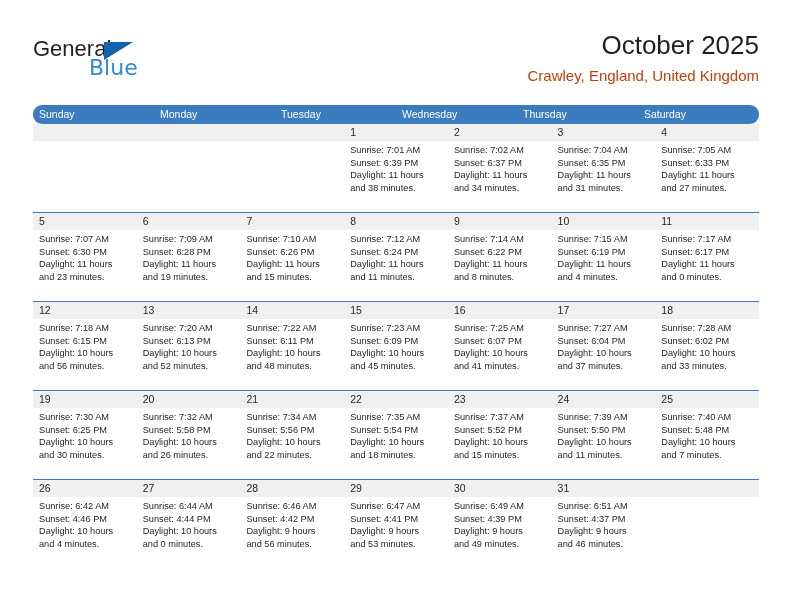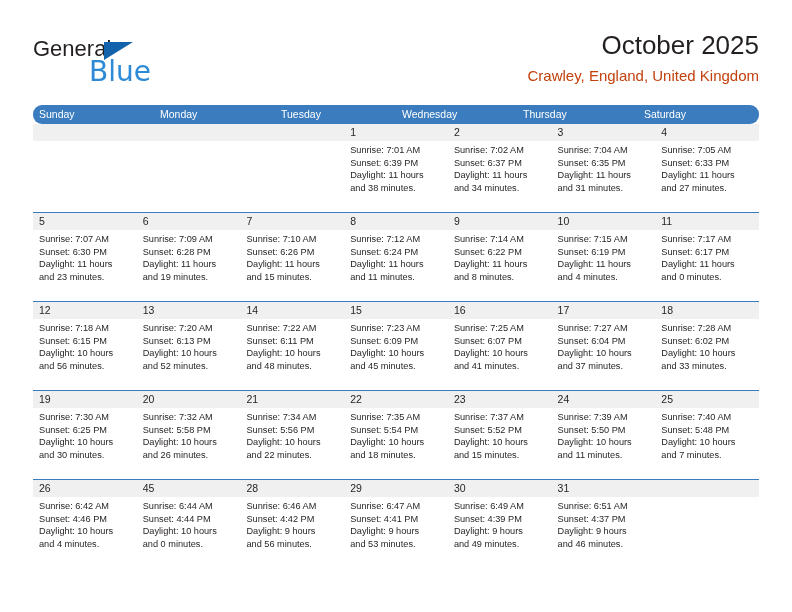--- a/index.html
+++ b/index.html
@@ -51,21 +51,21 @@
     top: 6px;
     width: 0;
     height: 0;
     border-left: 29px solid #1263ac;
     border-bottom: 18px solid transparent;
   }
   .logo-blue {
     position: absolute;
     left: 56px;
     top: 19px;
-    font-size: 28px;
+    font-size: 22px;
     color: #2d8ad6;
     font-family: "DejaVu Sans", sans-serif;
   }
   .title-wrap {
     position: absolute;
     right: 0;
     top: 0;
     text-align: right;
   }
   .cal-title {
@@ -423,21 +423,21 @@
           <div class="cell">
             <span class="daynum">26</span>
             <div class="info">
               <div>Sunrise: 6:42 AM</div>
               <div>Sunset: 4:46 PM</div>
               <div>Daylight: 10 hours</div>
               <div>and 4 minutes.</div>
             </div>
           </div>
           <div class="cell">
-            <span class="daynum">45</span>
+            <span class="daynum">27</span>
             <div class="info">
               <div>Sunrise: 6:44 AM</div>
               <div>Sunset: 4:44 PM</div>
               <div>Daylight: 10 hours</div>
               <div>and 0 minutes.</div>
             </div>
           </div>
           <div class="cell">
             <span class="daynum">28</span>
             <div class="info">

